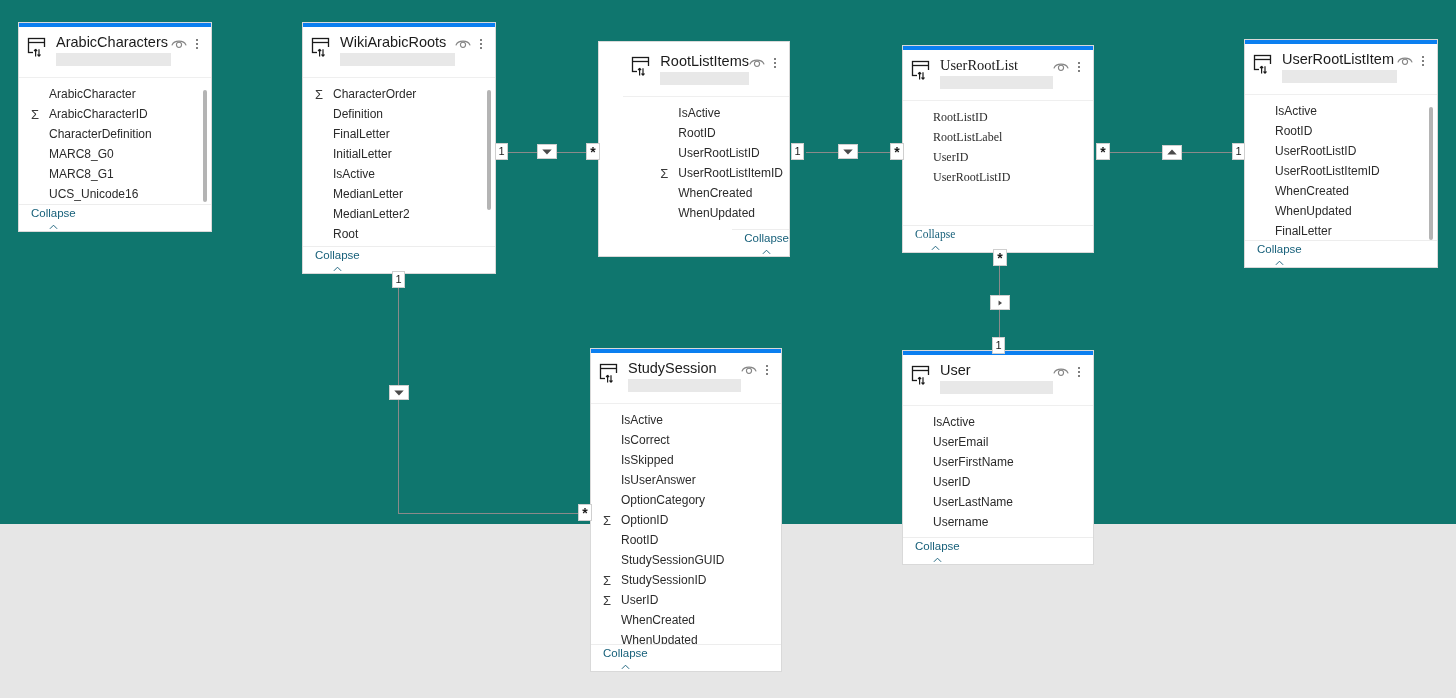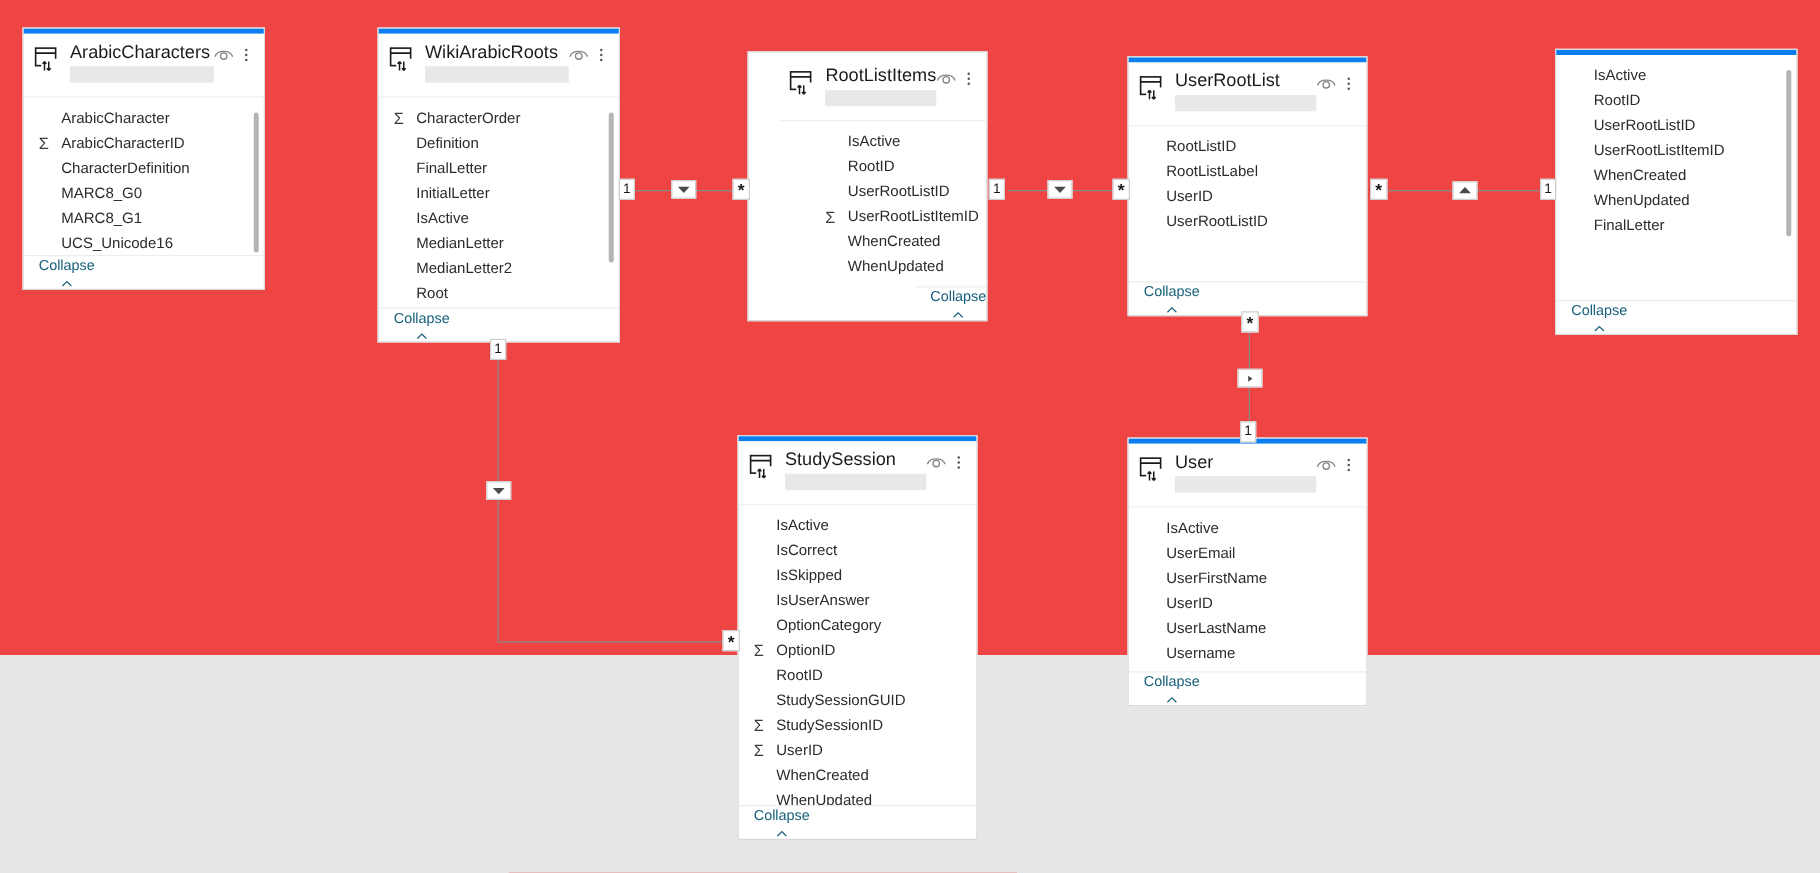--- a/index.html
+++ b/index.html
@@ -7,21 +7,21 @@
     margin: 0; padding: 0;
     width: 1456px; height: 698px;
     background: #e6e6e6;
     font-family: "Liberation Sans", sans-serif;
     overflow: hidden;
   }
   #canvas {
     position: relative;
     width: 1456px;
     height: 524px;
-    background: #ef4444;
+    background: #0f766e;
   }
 
   
   .table-card {
     position: absolute;
     background: #ffffff;
     border: 1px solid #d9d9d9;
     box-sizing: border-box;
     box-shadow: 0 0 0 0 rgba(0,0,0,0);
     display: flex;
@@ -376,21 +376,21 @@
       </div>
       <div class="card-footer">
         <div class="collapse-link">
           <span>Collapse</span>
           <svg viewBox="0 0 10 7" class="chev-up">
             <path d="M0.8 5.6 L5 1.4 L9.2 5.6" fill="none" stroke="#17607a" stroke-width="1.1"></path>
           </svg>
         </div>
       </div>
     </div>
-    <div class="table-card" style="left: 902px; top: 45px; width: 192px; height: 208px;">
+    <div class="table-card" style="left: 902px; top: 45px; width: 192px; height: 208px; font-family: Liberation Serif, serif;">
       <div class="accent-bar" style="background: rgb(11, 127, 240);"></div>
       <div class="card-header">
         <svg viewBox="0 0 22 20" class="tbl-icon">
           <rect x="1.5" y="1.5" width="16" height="14" fill="none" stroke="#1b1b1b" stroke-width="1.3"></rect>
           <line x1="1.5" y1="5.5" x2="17.5" y2="5.5" stroke="#1b1b1b" stroke-width="1.3"></line>
           <rect x="6" y="10" width="13" height="10" fill="#fff"></rect>
           <path d="M8.6 19.4 V12.2 M8.6 12.2 l-1.5 1.9 M8.6 12.2 l1.5 1.9" stroke="#1b1b1b" stroke-width="1.2" fill="none"></path>
           <path d="M12.0 12.2 V19.4 M12.0 19.4 l-1.5 -1.9 M12.0 19.4 l1.5 -1.9" stroke="#1b1b1b" stroke-width="1.2" fill="none"></path>
         </svg>
         <div class="hdr-text-wrap">
@@ -431,20 +431,44 @@
         <div class="collapse-link">
           <span>Collapse</span>
           <svg viewBox="0 0 10 7" class="chev-up">
             <path d="M0.8 5.6 L5 1.4 L9.2 5.6" fill="none" stroke="#17607a" stroke-width="1.1"></path>
           </svg>
         </div>
       </div>
     </div>
     <div class="table-card" style="left: 1244px; top: 39px; width: 194px; height: 229px;">
       <div class="accent-bar" style="background: rgb(11, 127, 240);"></div>
+      <div class="card-header">
+        <svg viewBox="0 0 22 20" class="tbl-icon">
+          <rect x="1.5" y="1.5" width="16" height="14" fill="none" stroke="#1b1b1b" stroke-width="1.3"></rect>
+          <line x1="1.5" y1="5.5" x2="17.5" y2="5.5" stroke="#1b1b1b" stroke-width="1.3"></line>
+          <rect x="6" y="10" width="13" height="10" fill="#fff"></rect>
+          <path d="M8.6 19.4 V12.2 M8.6 12.2 l-1.5 1.9 M8.6 12.2 l1.5 1.9" stroke="#1b1b1b" stroke-width="1.2" fill="none"></path>
+          <path d="M12.0 12.2 V19.4 M12.0 19.4 l-1.5 -1.9 M12.0 19.4 l1.5 -1.9" stroke="#1b1b1b" stroke-width="1.2" fill="none"></path>
+        </svg>
+        <div class="hdr-text-wrap">
+          <div class="tbl-title">UserRootListItem</div>
+          <div class="redact-bar"></div>
+        </div>
+        <div class="hdr-actions">
+          <svg viewBox="0 0 18 14" class="eye-icon">
+            <path d="M1.2 9.2 C3.5 3.4 14.5 3.4 16.8 9.2" fill="none" stroke="#6b6b6b" stroke-width="1.25" stroke-linecap="round"></path>
+            <circle cx="9" cy="9.1" r="2.9" fill="none" stroke="#6b6b6b" stroke-width="1.25"></circle>
+          </svg>
+          <div class="kebab">
+            <i></i>
+            <i></i>
+            <i></i>
+          </div>
+        </div>
+      </div>
       <div class="field-list">
         <div class="field-row">
           <span class="field-sigma"></span>
           <span class="field-name">IsActive</span>
         </div>
         <div class="field-row">
           <span class="field-sigma"></span>
           <span class="field-name">RootID</span>
         </div>
         <div class="field-row">

